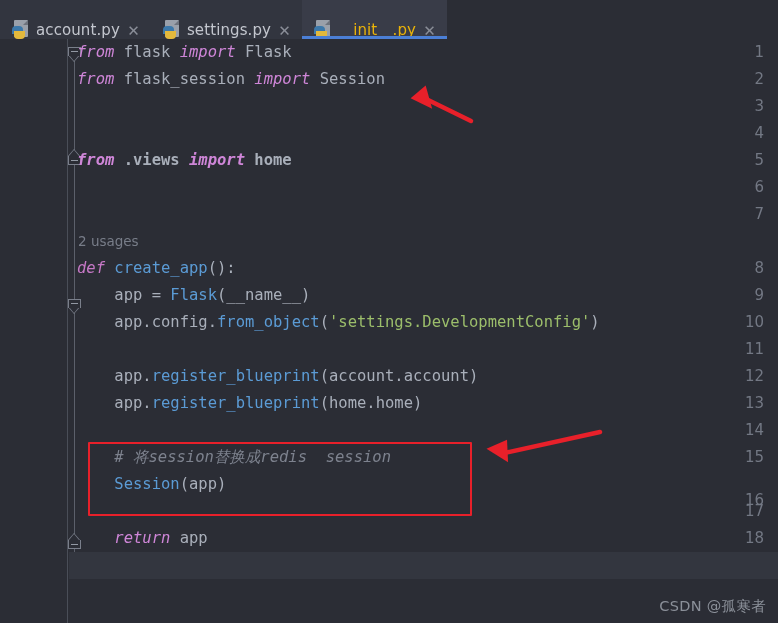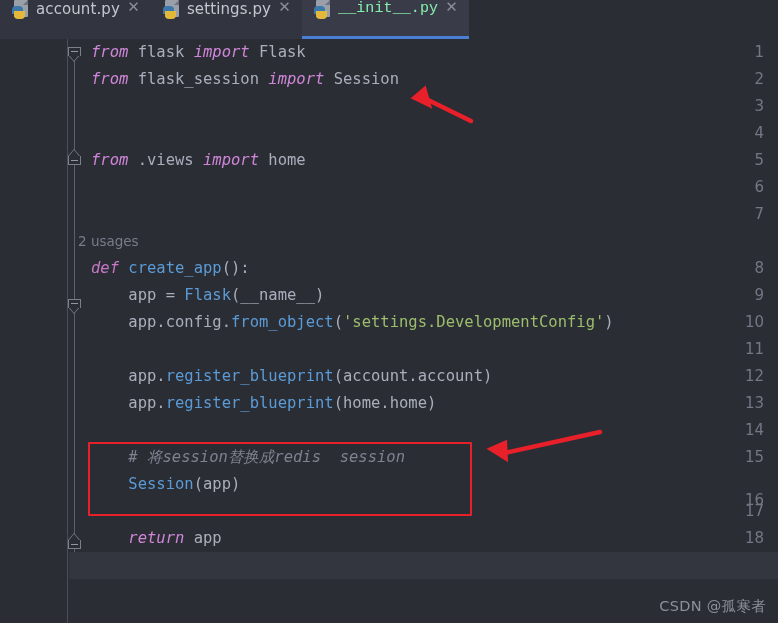--- a/index.html
+++ b/index.html
@@ -29,21 +29,21 @@
     display: flex;
     align-items: stretch;
   }
   .tabbar-fill {
     flex: 1 1 auto;
     background: #2B2D35;
     border-bottom: 1px solid #2B2D35;
   }
   .tab {
     display: flex;
-    align-items: flex-start;
+    align-items: flex-end;
     gap: 7px;
     padding: 0 11px 0 12px;
     height: 39px;
     background: #32353F;
     position: relative;
     cursor: default;
     white-space: nowrap;
   }
   .tab.active {
     background: #393C48;
@@ -54,21 +54,21 @@
     left: 0; right: 0; bottom: 0;
     height: 3px;
     background: #4B7FD6;
   }
   .tab-label {
     font-family: "DejaVu Sans", "Liberation Sans", sans-serif;
     font-size: 15px;
     color: #C3C6CE;
     letter-spacing: 0.1px;
   }
-  .tab.active .tab-label { color: #86efac; font-family: Liberation Mono, monospace; }
+  .tab.active .tab-label { color: #eab308; }
   .tab-close {
     font-size: 15px;
     line-height: 1;
     color: #8A8E98;
     width: 13px;
     text-align: center;
     font-family: "DejaVu Sans", "Liberation Sans", sans-serif;
   }
 
   
@@ -234,21 +234,21 @@
     line-height: 27px;
     text-align: right;
   }
   .lnum.current { color: #BCC0C8; }
 
   .code {
     font-family: "DejaVu Sans Mono", "Liberation Mono", monospace;
     font-size: 15.5px;
     line-height: 27px;
     white-space: pre;
-    padding-left: 22px;
+    padding-left: 8px;
     letter-spacing: 0px;
   }
 
   .kw  { color: #CF86D8; font-style: italic; }
   .def { color: #C678C6; font-style: italic; }
   .id  { color: #A9AFBA; }
   .fn  { color: #5B9BD5; }
   .cls { color: #5B9BD5; }
   .str { color: #9CBE6B; }
   .cmt { color: #7D828E; font-style: italic; }
@@ -391,21 +391,21 @@
 
       <div class="row" style="top:0px;">
         <span class="code"><span class="kw">from</span><span class="id"> flask </span><span class="kw">import</span><span class="id"> Flask</span></span>
         </div>
       <div class="row" style="top:27px;">
         <span class="code"><span class="kw">from</span><span class="id"> flask_session </span><span class="kw">import</span><span class="id"> Session</span></span>
         </div>
       <div class="row" style="top:54px;">
         <span class="code"></span>
         </div>
-      <div class="row" style="top:108px;">
+      <div class="row" style="top:108px;font-weight:bold;">
         <span class="code"><span class="kw">from</span><span class="id"> .views </span><span class="kw">import</span><span class="id"> home</span></span>
         </div>
       <div class="row" style="top:135px;">
         <span class="code"></span>
         </div>
       <div class="row" style="top:162px;">
         <span class="code"></span>
         </div>
 
       <div class="row" style="top:216px;">

